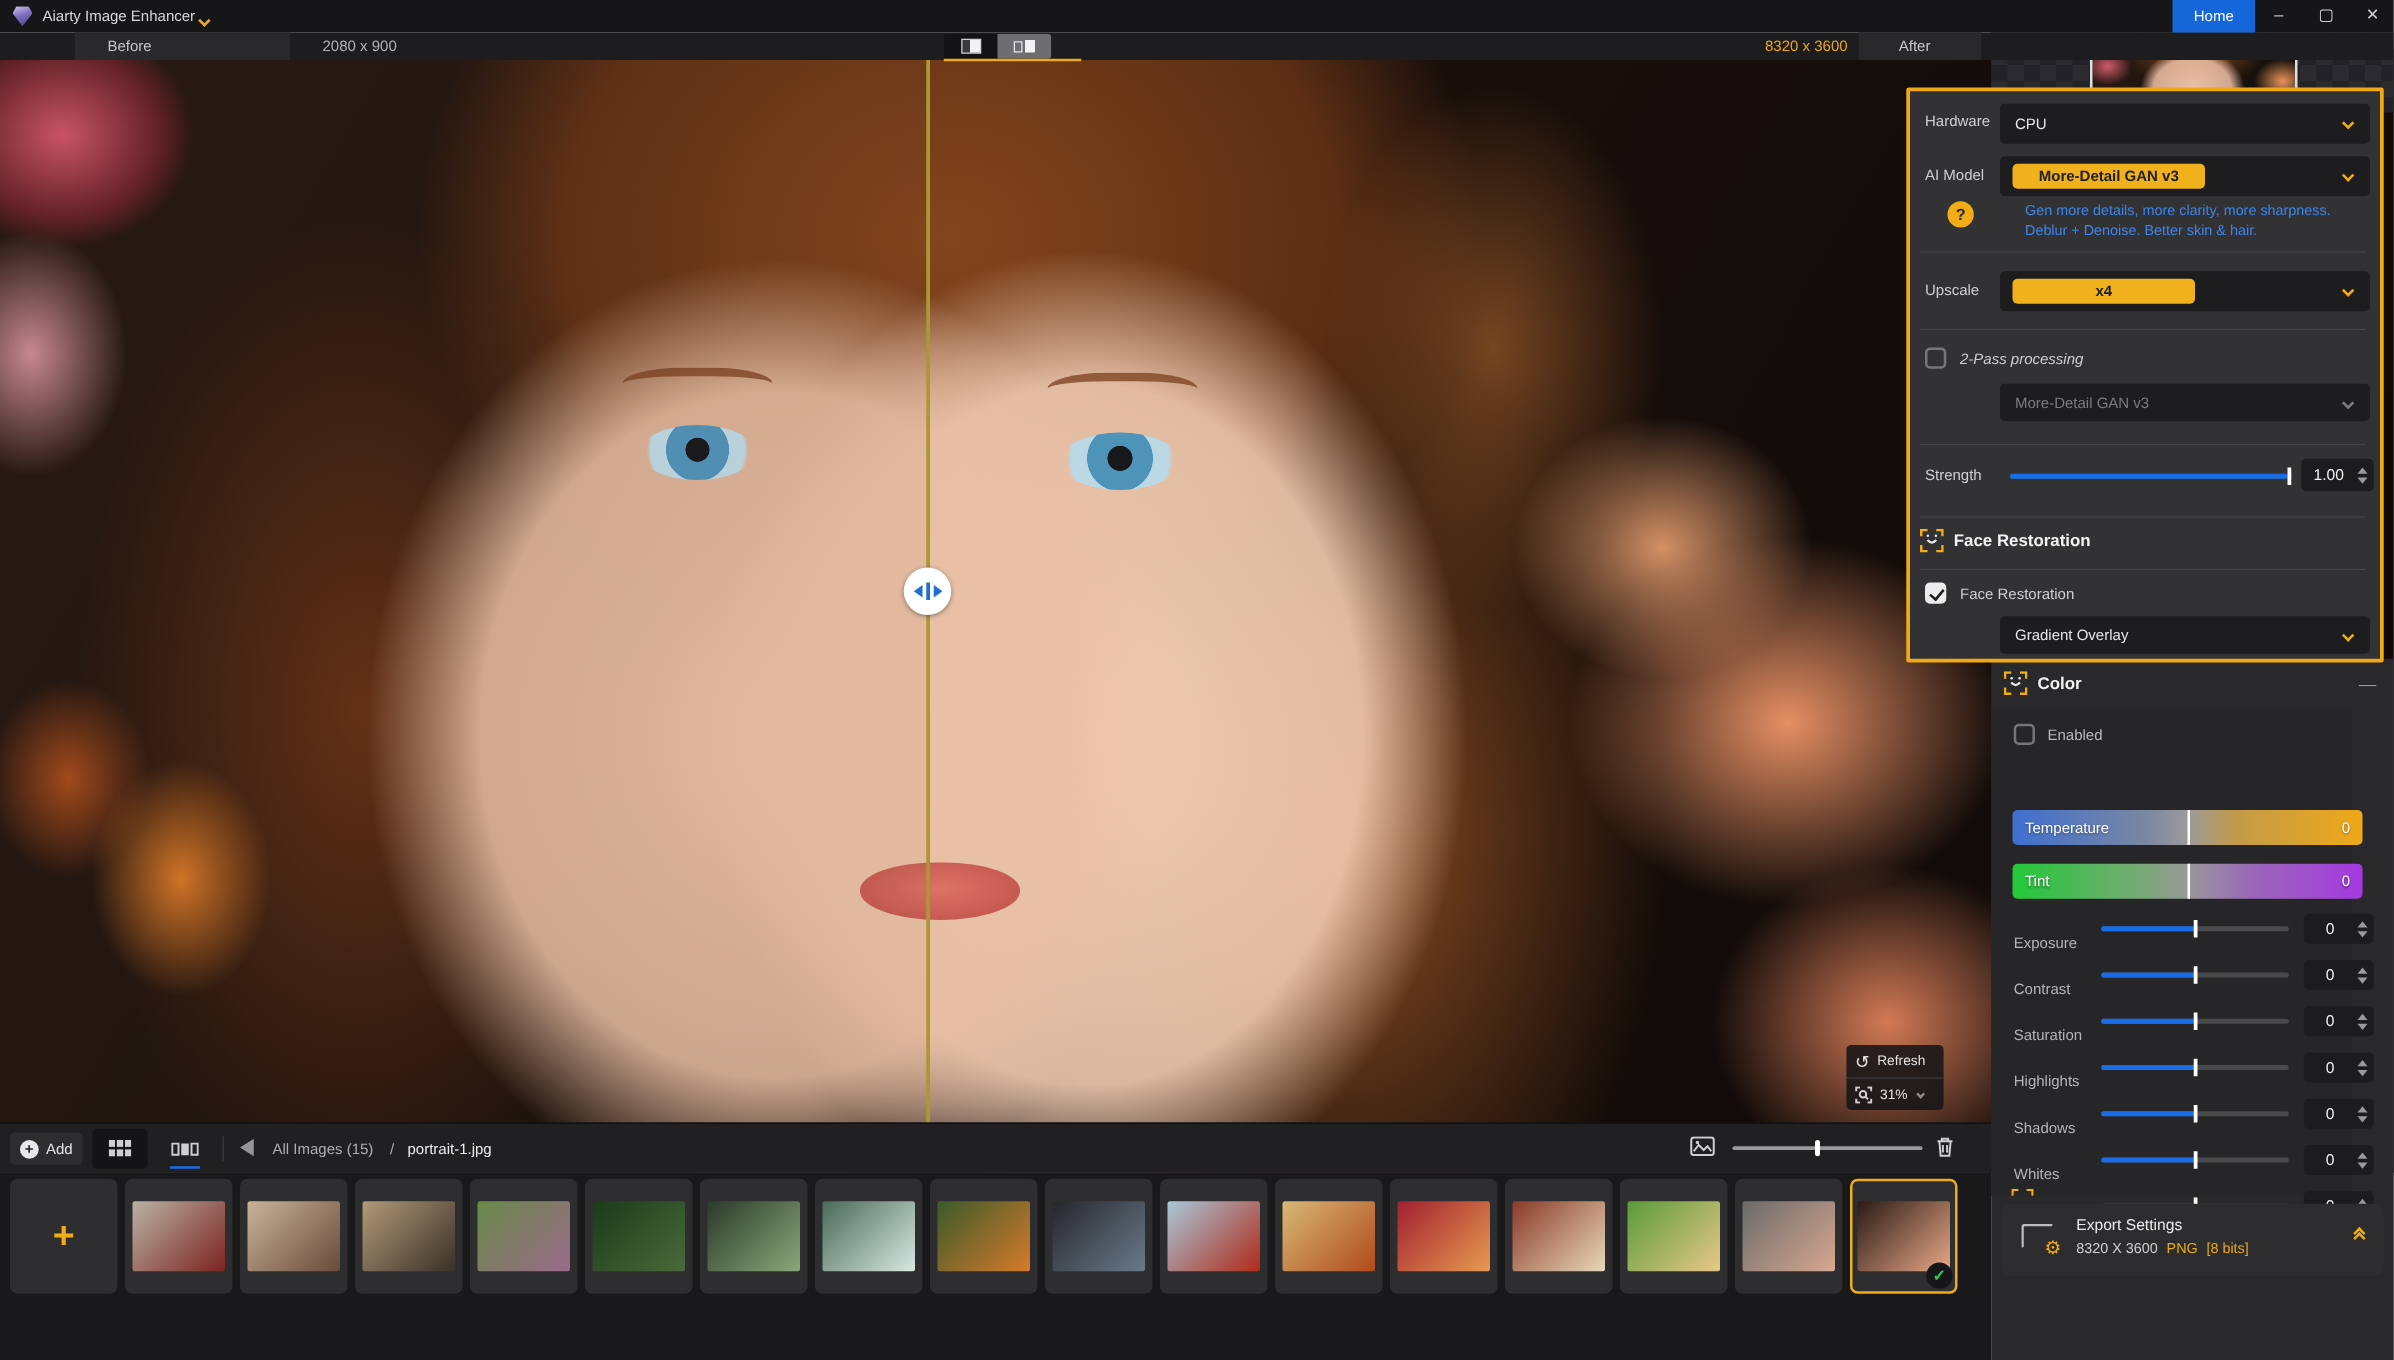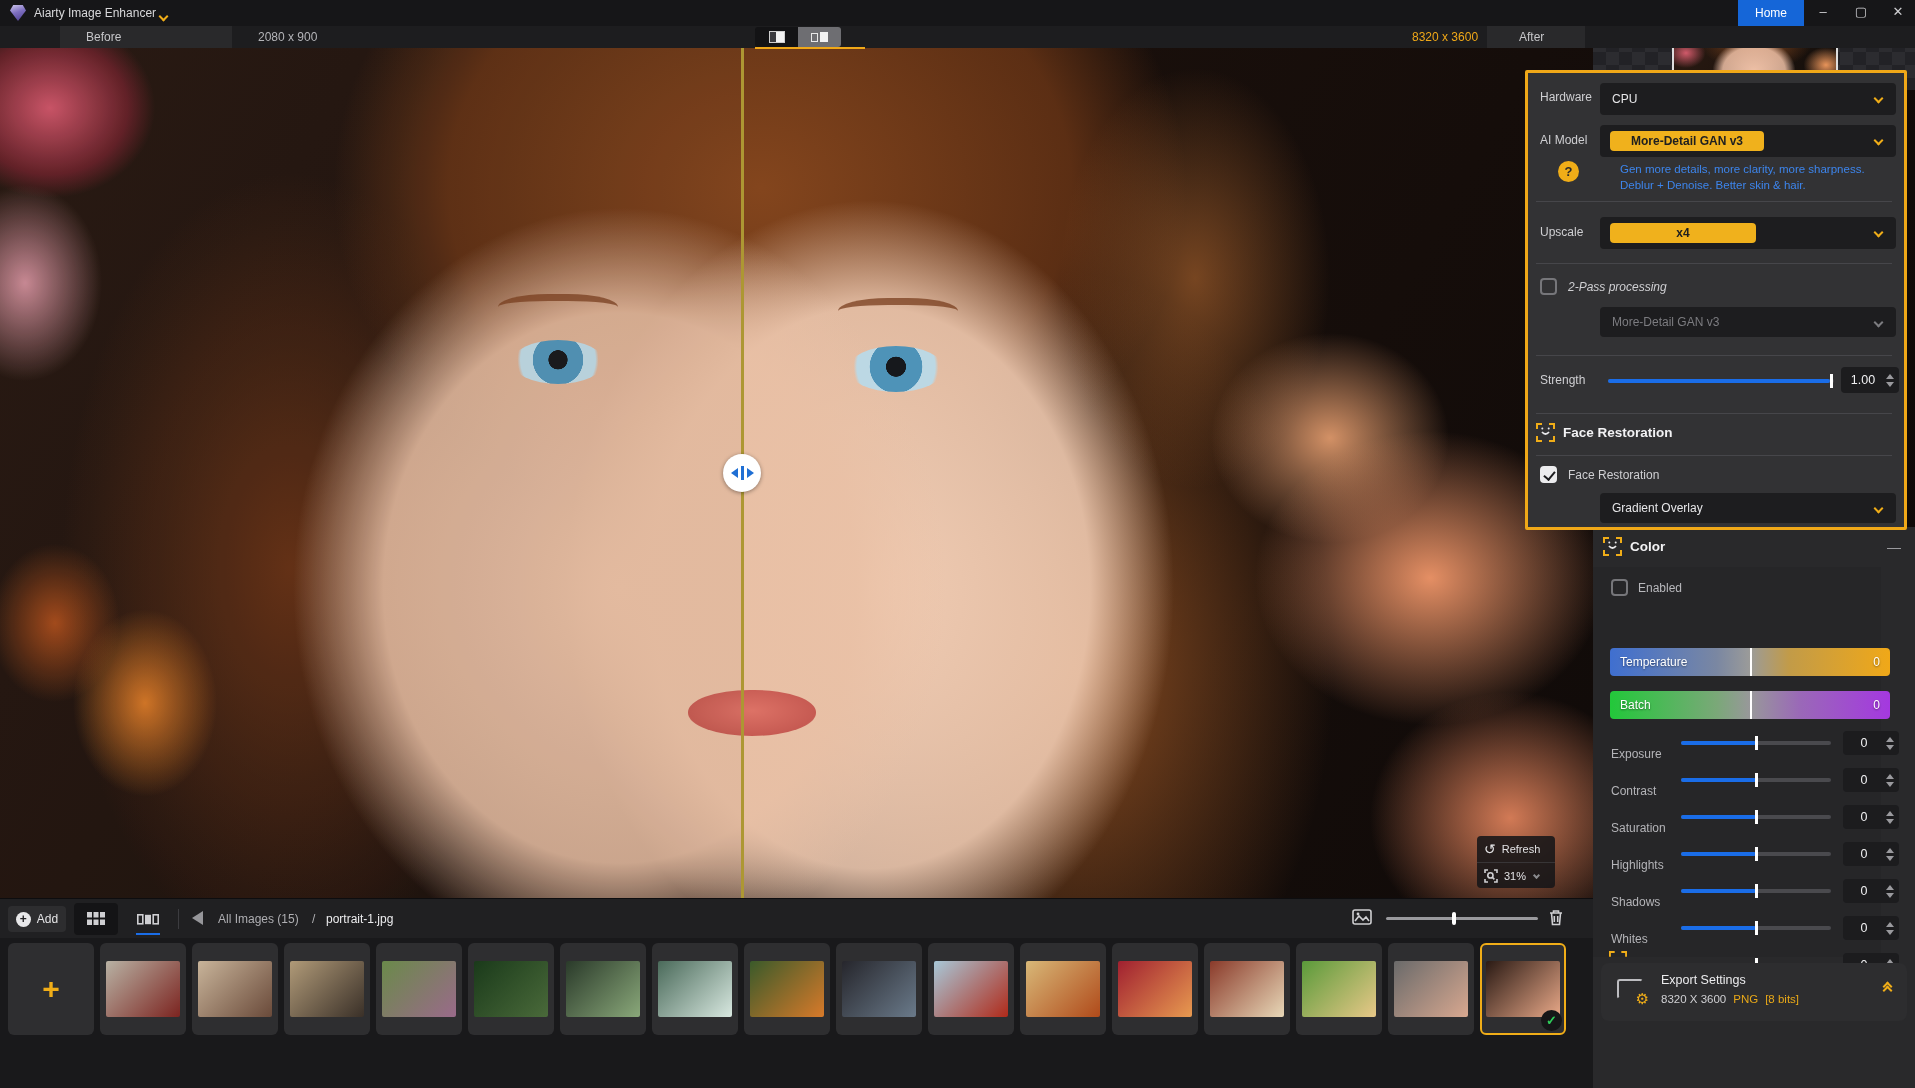--- a/index.html
+++ b/index.html
@@ -321,21 +321,21 @@
         <span class="cbx inline"></span>
         <span>Enabled</span>
       </div>
 
       <div class="gradbar grad-temp">
         <span>Temperature</span>
         <span>0</span>
         <span class="mark"></span>
       </div>
       <div class="gradbar grad-tint">
-        <span>Batch</span>
+        <span>Tint</span>
         <span>0</span>
         <span class="mark"></span>
       </div>
 
       <div class="crow" style="top:165px;">
         <span class="lab">Exposure</span>
         <span class="slider">
             <span class="fill" style="width:75px;"></span>
             <span class="thumb" style="left:74px;"></span>
           </span>

